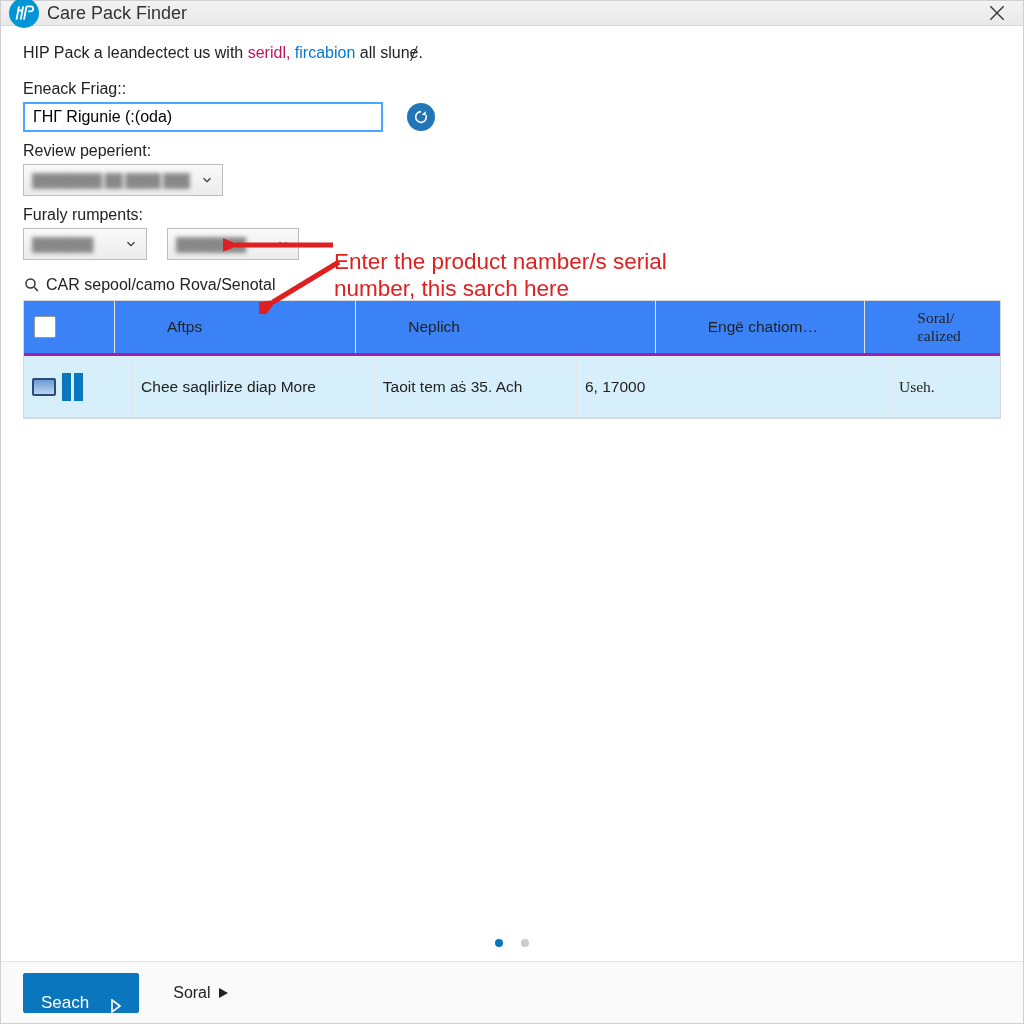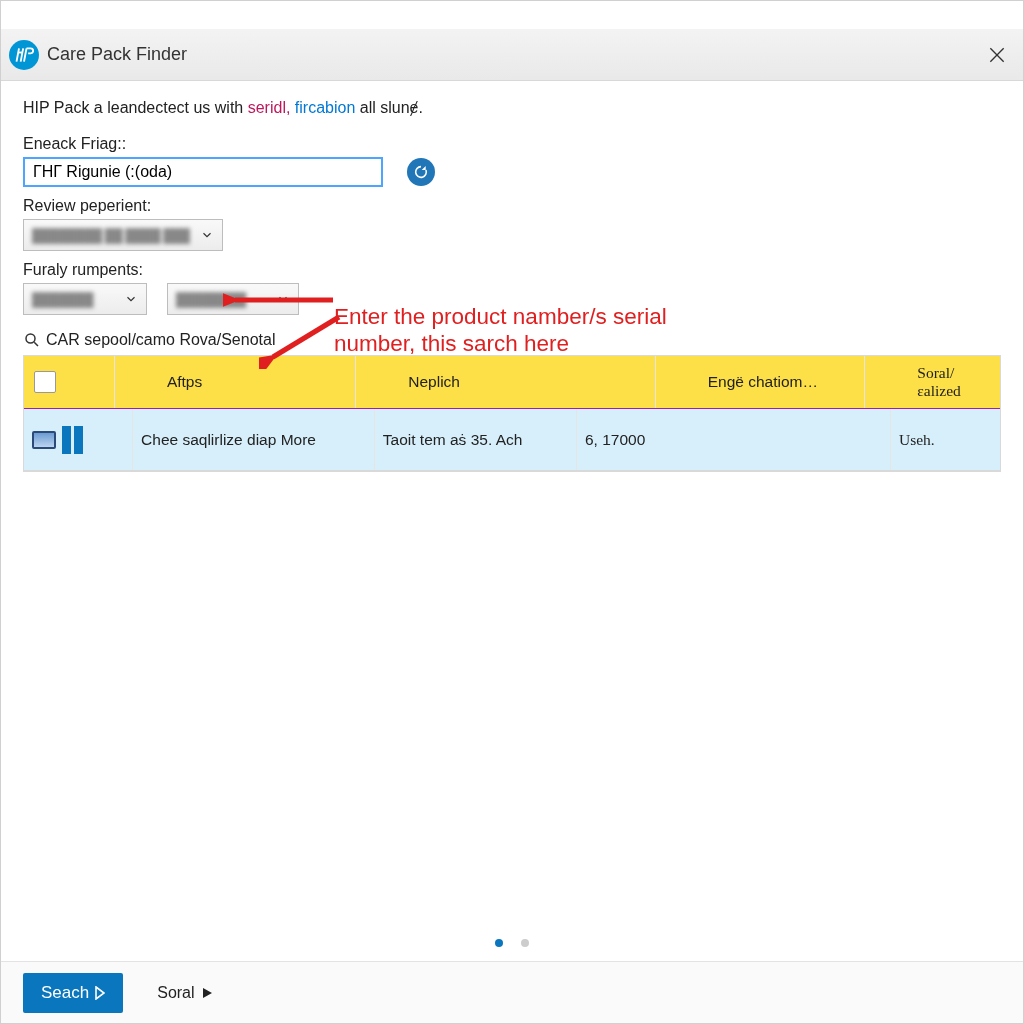--- a/index.html
+++ b/index.html
@@ -1,18 +1,18 @@
 <!DOCTYPE html>
 <html><head>
 <meta charset="utf-8">
 <style>
   * { box-sizing: border-box; font-family: "Segoe UI", Arial, sans-serif; }
   html, body { margin: 0; padding: 0; width: 1024px; height: 1024px; background: #fff; color: #222; }
   .window { width: 1024px; height: 1024px; display: flex; flex-direction: column; border: 1px solid #d0d0d0; }
-  .titlebar { height: 52px; background: linear-gradient(#f3f3f3, #e9e9e9); border-bottom: 1px solid #d8d8d8; display: flex; align-items: center; padding: 0 8px; margin-top: 28px; }
+  .titlebar { height: 25px; background: linear-gradient(#f3f3f3, #e9e9e9); border-bottom: 1px solid #d8d8d8; display: flex; align-items: center; padding: 0 8px; }
   .hp-logo { width: 30px; height: 30px; border-radius: 50%; background: #0096d6; display: flex; align-items: center; justify-content: center; margin-right: 8px; }
   .hp-logo svg { width: 20px; height: 20px; }
   .title-text { font-size: 18px; color: #333; flex: 1; }
   .close-btn { width: 36px; height: 36px; display: flex; align-items: center; justify-content: center; cursor: pointer; }
   .close-btn svg { width: 20px; height: 20px; stroke: #333; stroke-width: 1.6; }
   .content { flex: 1; padding: 18px 22px 8px 22px; position: relative; overflow: hidden; }
   .intro { font-size: 16px; color: #222; margin-bottom: 18px; }
   .intro .link1 { color: #be185d; }
   .intro .link2 { color: #0078d4; }
   .field-label { font-size: 16px; color: #222; margin-top: 10px; margin-bottom: 4px; }
@@ -23,42 +23,42 @@
   .combo { height: 32px; border: 1px solid #bdbdbd; background: linear-gradient(#f9f9f9,#ececec); display: inline-flex; align-items: center; padding: 0 8px; cursor: pointer; position: relative; }
   .combo .blur { filter: blur(2px); color: #888; font-size: 13px; letter-spacing: -0.5px; margin-right: 8px; }
   .combo svg.chev { width: 14px; height: 14px; stroke: #333; stroke-width: 2; fill: none; position: absolute; right: 8px; }
   .combo1 { width: 200px; }
   .comboA { width: 124px; }
   .comboB { width: 132px; margin-left: 20px; }
   .combos-row { display: flex; }
   .section-head { display: flex; align-items: center; gap: 5px; margin-top: 16px; margin-bottom: 6px; font-size: 16px; }
   .section-head svg { width: 18px; height: 18px; }
   .table { border: 1px solid #d9d9d9; width: 100%; }
-  .thead { display: flex; background: #fde047; border-bottom: 1px solid #a21caf; gap: 44px; }
+  .thead { display: flex; background: #3b82f6; border-bottom: 3px solid #a21caf; gap: 44px; }
   .th, .td { padding: 8px 8px; font-size: 15.5px; border-right: 1px solid #e5e5e5; display: flex; align-items: center; }
   .th:last-child, .td:last-child { border-right: none; }
   .col-check { width: 110px; }
   .col-a { width: 244px; }
   .col-b { width: 204px; }
   .col-c { width: 317px; }
   .col-d { width: 110px; font-family: Liberation Serif, serif; }
   .trow { display: flex; background: #d7effa; border-bottom: 1px solid #d9d9d9; height: 62px; }
   .chkbox { width: 22px; height: 22px; border: 1px solid #999; background: #fff; border-radius: 2px; cursor: pointer; margin-left: 2px; }
   .row-icons { display: flex; align-items: center; gap: 6px; }
   .monitor-ic { width: 24px; height: 18px; border: 2px solid #2b4a7a; border-radius: 2px; background: linear-gradient(#6b9bd2,#bcd4ef); position: relative; }
   .bars-ic { display: flex; gap: 3px; }
   .bars-ic div { width: 9px; height: 28px; background: #0a76bd; }
   .annot { position: absolute; color: #e02020; font-size: 22.5px; font-weight: 400; line-height: 1.22; pointer-events: none; }
   .annot-text { left: 333px; top: 222px; width: 340px; }
   .arrow { position: absolute; pointer-events: none; }
   .pager { position: absolute; bottom: 14px; left: 0; right: 0; display: flex; justify-content: center; gap: 18px; }
   .dot { width: 8px; height: 8px; border-radius: 50%; background: #ccc; }
   .dot.active { background: #0a76bd; }
   .footer { height: 62px; border-top: 1px solid #e3e3e3; background: #fafafa; display: flex; align-items: center; padding: 0 22px; gap: 28px; }
-  .btn-primary { background: #0a76bd; color: #fff; border: none; height: 40px; padding: 0 18px; font-size: 17px; display: inline-flex; align-items: center; gap: 6px; cursor: pointer; border-radius: 2px; }
+  .btn-primary { background: #0a76bd; color: #fff; border: none; height: 40px; padding: 0 18px; font-size: 17px; display: inline-flex; align-items: flex-end; gap: 22px; cursor: pointer; border-radius: 2px; }
   .btn-primary svg { width: 10px; height: 14px; fill: #fff; }
   .btn-flat { background: transparent; border: none; color: #222; font-size: 16px; display: inline-flex; align-items: center; gap: 6px; cursor: pointer; }
   .btn-flat svg { width: 12px; height: 12px; fill: #222; }
 </style>
 </head>
 <body>
 
 <div class="window">
 
   <div class="titlebar">

